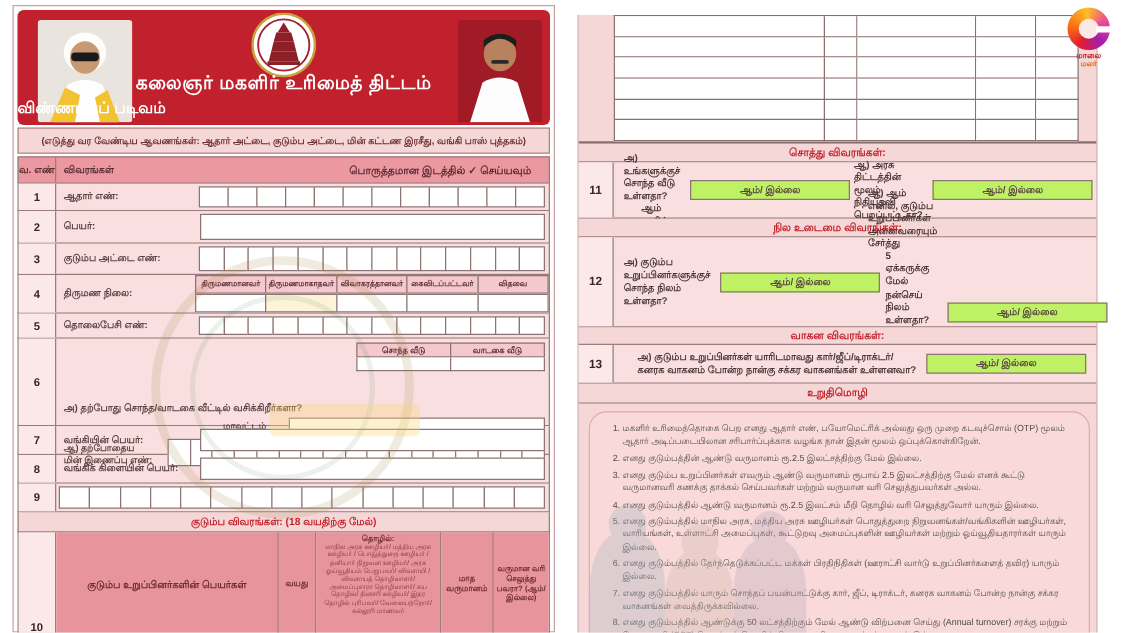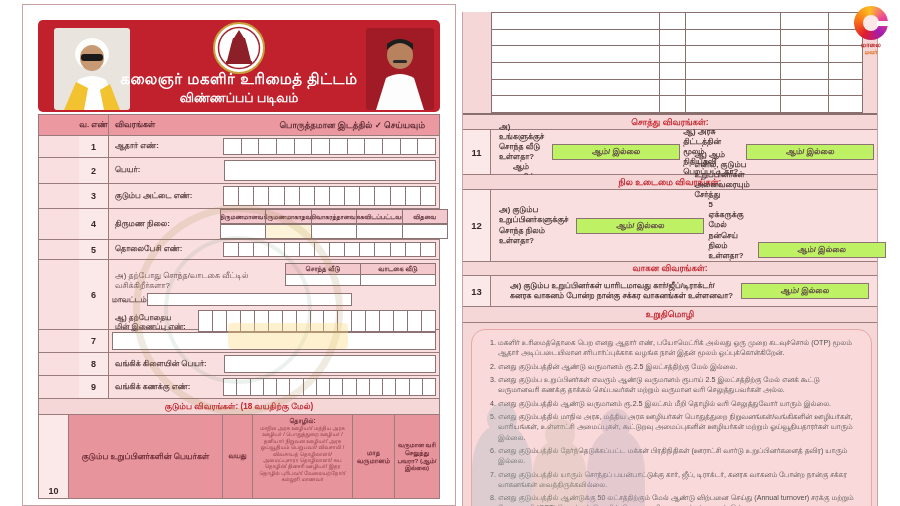--- a/index.html
+++ b/index.html
@@ -2,73 +2,73 @@
 <html><head>
 <meta charset="utf-8">
 <style>
   * { box-sizing: border-box; margin: 0; padding: 0; }
   html,body { width:900px; height:506px; background:#fff; overflow:hidden;
     font-family:"Liberation Sans", sans-serif; }
   .canvas { position:relative; width:900px; height:506px; background:#fff; }
 
   
   .page { position:absolute; background:#fff; border:1px solid #c9a3a3; }
-  .p1 { left:22px; top:4px; width:434px; height:502px; padding:15px; }
+  .p1 { left:10px; top:4px; width:434px; height:502px; padding:3px; }
   .p2 { left:462px; top:12px; width:416px; height:506px; border-top:none; display:flex; flex-direction:column; }
 
   
   .banner { position:relative; height:92px; background:#c1202d; border-radius:5px; overflow:hidden; }
   .photo { position:absolute; top:8px; border-radius:3px; overflow:hidden; }
   .photo.left { left:16px; width:76px; height:82px; }
   .photo.right { right:6px; width:68px; height:82px; }
   .emblem { position:absolute; left:50%; top:2px; transform:translateX(-50%); }
   .title1 { position:absolute; top:50px; width:100%; text-align:center; color:#fff;
     font-size:15px; font-weight:bold; letter-spacing:.5px; }
-  .title2 { position:absolute; top:71px; width:100%; text-align:center; color:#fff;
+  .title2 { position:absolute; top:71px; width:100%; text-align:left; color:#fff;
     font-size:12.5px; font-weight:bold; }
 
   .note { height:21px; margin-top:2px; background:#f6d7d7; border:1px solid #b08484;
     color:#6b3030; font-size:7.6px; font-weight:bold; display:flex; align-items:center;
     justify-content:center; white-space:nowrap; overflow:hidden; }
 
   
   .frow { display:flex; border:1px solid #9a7c7c; border-top:none; background:#f9dfdf; }
   .thead { height:22px; background:#ec98a1; border-top:1px solid #9a7c7c; margin-top:2px; }
   .thead .cno,.thead .clabel { background:transparent; color:#5a2c33; font-weight:bold; font-size:8px; }
   .cmark { flex:1; display:flex; align-items:center; justify-content:flex-end; padding-right:14px;
     color:#5a2c33; font-weight:bold; font-size:8.5px; }
   .cno { width:30px; min-width:30px; display:flex; align-items:center; justify-content:center;
-    color:#3a2626; font-weight:bold; font-size:9px; border-right:1px solid #9a7c7c; background:#fbe9e9;margin-left:40px; }
+    color:#3a2626; font-weight:bold; font-size:9px; border-right:1px solid #9a7c7c; background:#fbe9e9; }
   .clabel { width:112px; min-width:112px; display:flex; align-items:center; padding-left:6px;
     color:#5c4343; font-weight:bold; font-size:7.8px; line-height:1.15; }
   .cfield { flex:1; display:flex; align-items:center; padding:2px 3px; }
   .boxes { display:flex; width:100%; height:100%; }
   .boxes .bx { flex:1; background:#fff; border:1px solid #8d7373; margin-left:-1px; height:100%; }
   .blankfield { width:100%; height:100%; background:#fff; border:1px solid #8d7373; }
 
   
   .optwrap { width:100%; height:100%; display:flex; flex-direction:column; }
   .optrow { flex:1; display:flex; }
   .optrow .oc { flex:1; border:1px solid #8d7373; margin-left:-1px; display:flex; align-items:center;
     justify-content:center; font-size:6.2px; font-weight:bold; color:#5a2c33; background:#f3c9cd;
     overflow:hidden; white-space:nowrap; }
   .optrow.vals .oc { background:#fff; }
   .optrow.vals .oc.hl { background:#fdf3d8; }
 
   
   .r6body { flex:1; display:flex; flex-direction:column; font-size:7.8px; color:#5c4343; }
   .r6a { display:flex; align-items:flex-start; padding:3px 3px 0 6px; }
-  .r6q { flex:1; font-weight:normal; padding-top:8px; }
+  .r6q { flex:1; font-weight:bold; padding-top:8px;margin-top:40px; }
   .ownrent { width:150px; display:flex; flex-direction:column; }
   .ownrent .h { display:flex; }
   .ownrent .h div { flex:1; border:1px solid #8d7373; margin-left:-1px; background:#f3c9cd;
     font-size:6.6px; font-weight:bold; color:#5a2c33; text-align:center; padding:1px 0; }
   .ownrent .c { display:flex; height:11px; }
   .ownrent .c div { flex:1; border:1px solid #8d7373; border-top:none; margin-left:-1px; background:#fff; }
-  .r6b { display:flex; align-items:center; justify-content:flex-start; padding:2px 3px; gap:0; }
+  .r6b { display:flex; align-items:center; justify-content:flex-end; padding:2px 3px; gap:18px; }
   .r6b .dl { font-weight:bold; font-size:7.4px; }
   .r6b .df { width:205px; height:13px; background:#fff; border:1px solid #8d7373; }
   .r6c { display:flex; flex:1; align-items:stretch; padding:2px 3px 3px 6px; gap:4px; }
   .r6c .lbl { width:80px; font-weight:bold; font-size:7.4px; line-height:1.25; padding-top:3px; }
   .r6c .boxes { flex:1; height:auto; }
 
   
   .famhead { height:16px; background:#f6d7d7; border:1px solid #9a7c7c; border-top:none;
     color:#c2242e; font-size:8.2px; font-weight:bold; display:flex; align-items:center; justify-content:center; }
   .famtable { flex:1; display:flex; border:1px solid #9a7c7c; border-top:none; min-height:84px; }
@@ -178,20 +178,21 @@
         <svg width="68" height="82" viewBox="0 0 68 82">
           <rect width="68" height="82" fill="#a01b26"></rect>
           <ellipse cx="34" cy="27" rx="13" ry="14" fill="#b9825f"></ellipse>
           <path d="M21 22 Q34 8 47 22 L47 16 Q34 6 21 16 Z" fill="#1d1d1d"></path>
           <rect x="27" y="32" width="14" height="3" rx="1.5" fill="#2a2a2a"></rect>
           <path d="M10 82 L20 50 Q34 42 48 50 L58 82 Z" fill="#fdfdfd"></path>
         </svg>
       </div>
     </div>
 
+    <div class="note">(எடுத்து வர வேண்டிய ஆவணங்கள்: ஆதார் அட்டை, குடும்ப அட்டை, மின் கட்டண இரசீது, வங்கி பாஸ் புத்தகம்)</div>
 
     <div class="frow thead">
       <div class="cno">வ. எண்</div>
       <div class="clabel">விவரங்கள்</div>
       <div class="cmark">பொருத்தமான இடத்தில் ✓ செய்யவும்</div>
     </div>
 
     <div class="frow" style="height:22px">
       <div class="cno">1</div>
       <div class="clabel">ஆதார் எண்:</div>
@@ -333,36 +334,36 @@
               <div class="bx"></div>
               <div class="bx"></div>
               <div class="bx"></div>
             </div>
         </div>
       </div>
     </div>
 
     <div class="frow" style="height:23px">
       <div class="cno">7</div>
+      <div class="clabel">வங்கியின் பெயர்:</div>
       <div class="cfield">
           <div class="blankfield"></div>
         </div>
     </div>
 
     <div class="frow" style="height:23px">
       <div class="cno">8</div>
       <div class="clabel">வங்கிக் கிளையின் பெயர்:</div>
       <div class="cfield">
           <div class="blankfield"></div>
         </div>
     </div>
 
     <div class="frow" style="height:23px">
       <div class="cno">9</div>
-      <div class="clabel">வங்கிக் கணக்கு எண்:</div>
       <div class="cfield">
           <div class="boxes">
             <div class="bx"></div>
             <div class="bx"></div>
             <div class="bx"></div>
             <div class="bx"></div>
             <div class="bx"></div>
             <div class="bx"></div>
             <div class="bx"></div>
             <div class="bx"></div>

